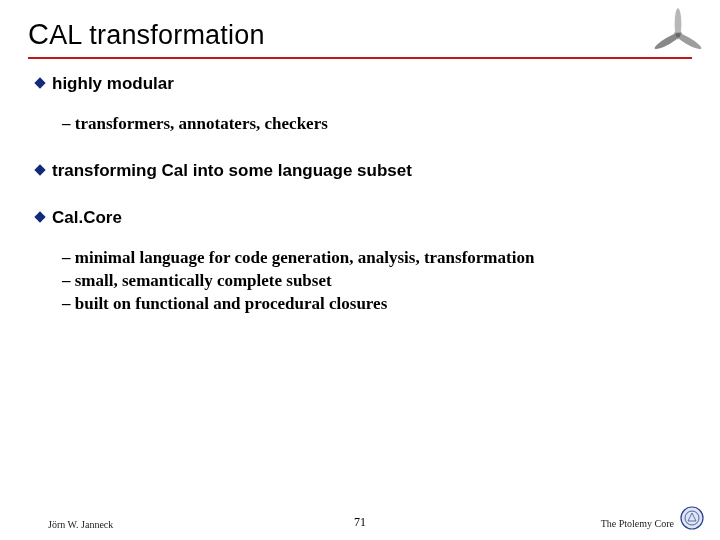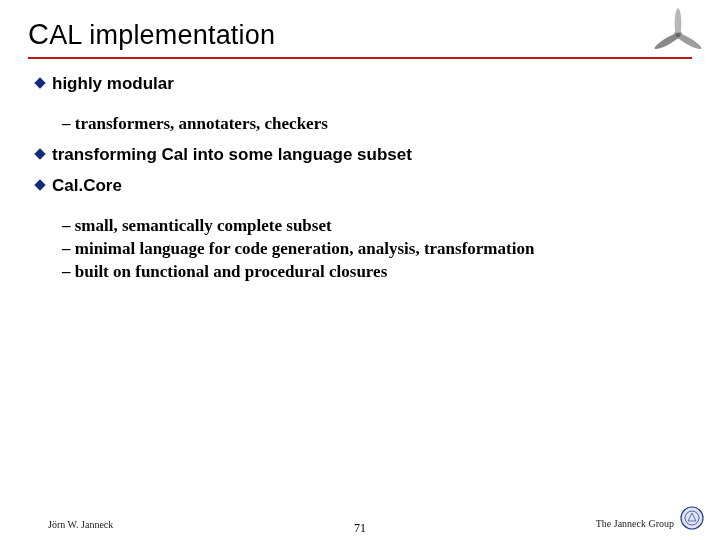--- a/index.html
+++ b/index.html
@@ -10,32 +10,32 @@
   .propeller { position: absolute; top: 6px; right: 14px; width: 56px; height: 56px; }
   .propeller svg { width: 56px; height: 56px; }
 
   .title { font-size: 27px; font-weight: 400; margin-bottom: 6px; letter-spacing: 0.2px; }
   .title .cal-c { font-size: 29px; }
 
   .rule { height: 2px; background: #c01818; width: 100%; margin-bottom: 14px; }
 
   .content { padding-left: 6px; font-size: 17px; line-height: 1.35; font-weight: bold; }
 
-  .bullet { display: flex; margin-top: 8px; }
+  .bullet { display: flex; margin-top: 24px; }
   .bullet:first-child { margin-top: 0; }
   .bullet .diamond { flex: 0 0 auto; width: 18px; padding-top: 4px; }
   .bullet .diamond svg { width: 12px; height: 12px; display: block; }
   .bullet .text { flex: 1 1 auto; }
 
   .sub { margin-left: 28px; margin-top: 17px; font-family: "Times New Roman", Times, serif; font-size: 17px; }
   .sub-item::before { content: "–  "; }
 
   .footer { position: absolute; left: 0; right: 0; bottom: 10px; display: flex; align-items: flex-end; justify-content: space-between; padding: 0 16px 0 28px; font-family: Georgia, "Times New Roman", serif; font-size: 10px; color: #222; }
   .footer-left { white-space: nowrap; margin-left: 20px; }
-  .footer-center { position: absolute; left: 50%; transform: translateX(-50%); bottom: 4px; font-family: "Times New Roman", serif; font-size: 12px; }
+  .footer-center { position: absolute; left: 50%; transform: translateX(-50%); bottom: 10px; font-family: "Times New Roman", serif; font-size: 12px; }
   .footer-right { text-align: right; line-height: 1.25; display: flex; align-items: flex-end; gap: 6px; }
   .footer-right-text { text-align: right; }
   .seal { width: 24px; height: 24px; }
   .seal svg { width: 24px; height: 24px; }
 </style>
 </head>
 <body>
 
 <div class="slide">
 
@@ -44,21 +44,21 @@
       <g transform="translate(50 52)">
         <ellipse rx="6" ry="28" transform="rotate(0) translate(0 -20)" fill="#b7b7b7"></ellipse>
         <ellipse rx="6" ry="28" transform="rotate(120) translate(0 -20)" fill="#9d9d9d"></ellipse>
         <ellipse rx="6" ry="28" transform="rotate(240) translate(0 -20)" fill="#888888"></ellipse>
         <circle r="4" fill="#666"></circle>
       </g>
     </svg>
   </div>
 
   <div class="title">
-    <span class="cal-c">C</span><span>AL</span><span> implementation</span>
+    <span class="cal-c">C</span><span>AL</span><span> transformation</span>
   </div>
 
   <div class="rule"></div>
 
   <div class="content">
 
     <div class="bullet">
       <span class="diamond">
         <svg viewBox="0 0 12 12">
             <rect x="2" y="2" width="8" height="8" transform="rotate(45 6 6)" fill="#122a7a"></rect>
@@ -81,34 +81,34 @@
 
     <div class="bullet">
       <span class="diamond">
         <svg viewBox="0 0 12 12">
             <rect x="2" y="2" width="8" height="8" transform="rotate(45 6 6)" fill="#122a7a"></rect>
           </svg>
       </span>
       <span class="text">Cal.Core</span>
     </div>
     <div class="sub">
+      <div class="sub-item">minimal language for code generation, analysis, transformation</div>
       <div class="sub-item">small, semantically complete subset</div>
-      <div class="sub-item">minimal language for code generation, analysis, transformation</div>
       <div class="sub-item">built on functional and procedural closures</div>
     </div>
 
   </div>
 
   <div class="footer-center">71</div>
 
   <div class="footer">
     <div class="footer-left">Jörn W. Janneck</div>
     <div class="footer-right">
       <div class="footer-right-text">
-        <div>The Janneck Group</div>
+        <div>The Ptolemy Core</div>
       </div>
       <div class="seal">
         <svg viewBox="0 0 24 24">
           <circle cx="12" cy="12" r="11" fill="#dfe6f3" stroke="#2a3f8a" stroke-width="1.2"></circle>
           <circle cx="12" cy="12" r="7" fill="none" stroke="#2a3f8a" stroke-width="0.8"></circle>
           <path d="M8 15 L12 7 L16 15 Z" fill="none" stroke="#2a3f8a" stroke-width="0.7"></path>
         </svg>
       </div>
     </div>
   </div>

